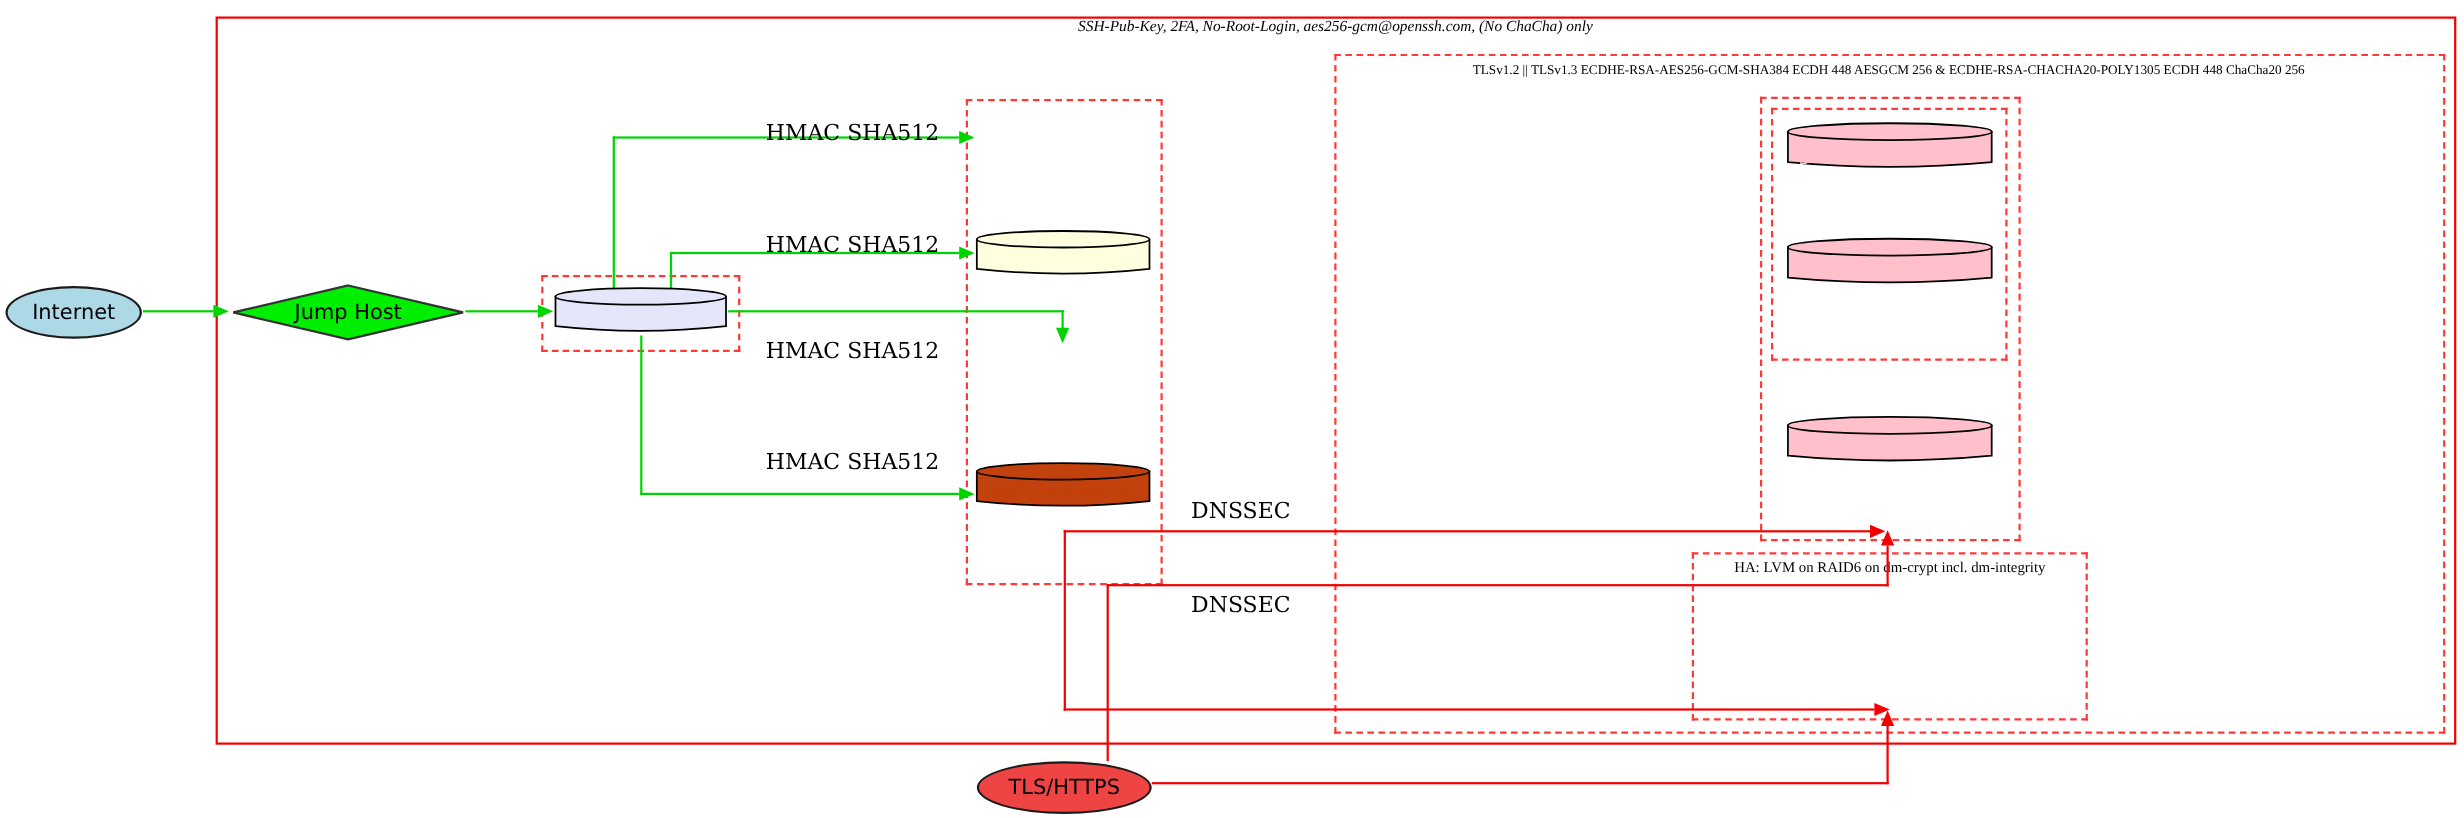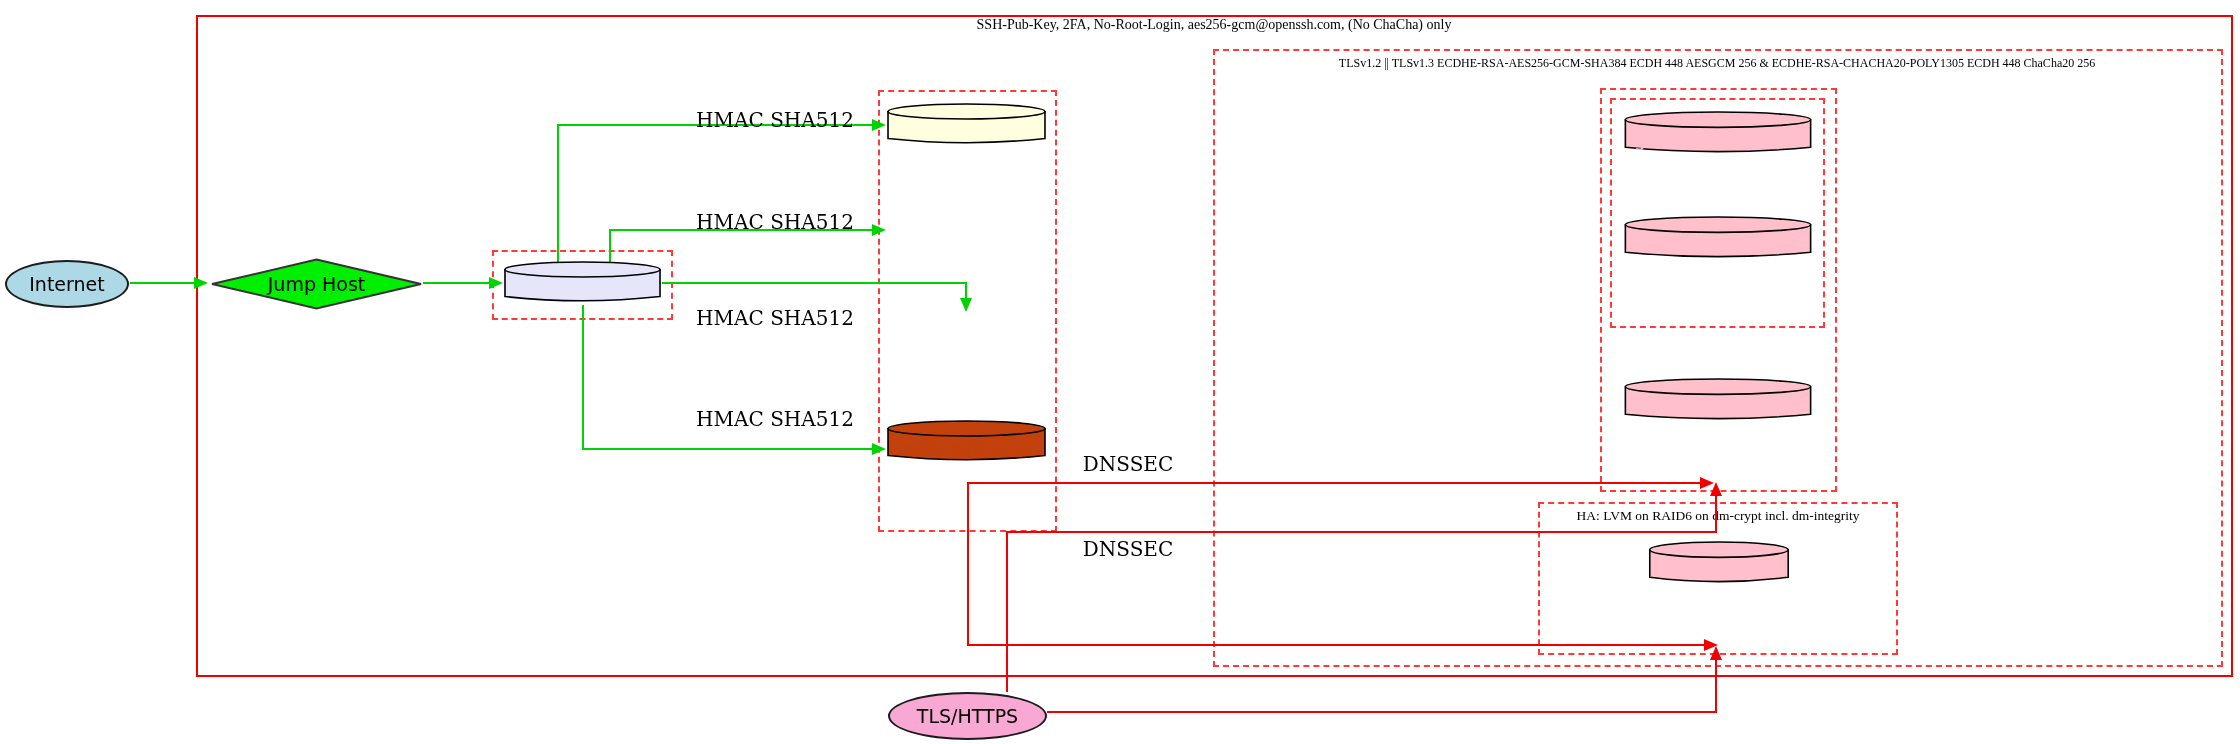--- a/index.html
+++ b/index.html
@@ -37,21 +37,21 @@
   .diamond svg{position:absolute;left:0;top:0;width:100%;height:100%;}
   .diamond .lbl{position:absolute;left:0;right:0;top:0;bottom:0;display:flex;align-items:center;
             justify-content:center;font-size:19px;text-align:center;}
 </style>
 </head>
 <body>
 
 <div id="canvas">
 
   <div class="box solid" style="left:196px;top:15px;width:2037px;height:662px;"></div>
-  <div class="clabel" style="left:1214px;top:17px;font-size:14px;">SSH-Pub-Key, 2FA, No-Root-Login, aes256-gcm@openssh.com, (No ChaCha) only</div>
+  <div class="clabel" style="left:1214px;top:17px;font-size:14px;font-style:italic;">SSH-Pub-Key, 2FA, No-Root-Login, aes256-gcm@openssh.com, (No ChaCha) only</div>
 
   <div class="box dashed" style="left:1213px;top:49px;width:1010px;height:618px;"></div>
   <div class="clabel" style="left:1717px;top:56px;font-size:12px;">TLSv1.2 || TLSv1.3 ECDHE-RSA-AES256-GCM-SHA384 ECDH 448 AESGCM 256 &amp; ECDHE-RSA-CHACHA20-POLY1305 ECDH 448 ChaCha20 256</div>
 
   <div class="box dashed" style="left:878px;top:90px;width:179px;height:442px;"></div>
 
   <div class="box dashed" style="left:492px;top:250px;width:181px;height:70px;"></div>
 
   <div class="box dashed" style="left:1600px;top:88px;width:237px;height:404px;"></div>
   <div class="box dashed" style="left:1610px;top:98px;width:215px;height:230px;"></div>
@@ -126,28 +126,28 @@
   </div>
 
   <div class="cyl" style="left:503px;top:260px;width:159px;height:46px;color:#e6e6fa;">
     <svg viewBox="0 0 160 46" preserveAspectRatio="none">
       <path d="M2,9 L2,36.5 Q80,45 158,36.5 L158,9" fill="currentColor" stroke="#000" stroke-width="1.6" vector-effect="non-scaling-stroke"></path>
       <ellipse cx="80" cy="9.5" rx="78" ry="7.5" fill="currentColor" stroke="#000" stroke-width="1.6" vector-effect="non-scaling-stroke"></ellipse>
     </svg>
     <div class="lbl">Hidden-Master</div>
   </div>
 
-  <div class="cyl" style="left:886px;top:102px;width:161px;height:46px;color:#ffffe0;">
+
+  <div class="cyl" style="left:886px;top:208px;width:161px;height:46px;color:#ffffe0;">
     <svg viewBox="0 0 160 46" preserveAspectRatio="none">
       <path d="M2,9 L2,36.5 Q80,45 158,36.5 L158,9" fill="currentColor" stroke="#000" stroke-width="1.6" vector-effect="non-scaling-stroke"></path>
       <ellipse cx="80" cy="9.5" rx="78" ry="7.5" fill="currentColor" stroke="#000" stroke-width="1.6" vector-effect="non-scaling-stroke"></ellipse>
     </svg>
-    <div class="lbl">ns03.eddns.de</div>
+    <div class="lbl">ns02.eddns.de</div>
   </div>
-
 
 
   <div class="cyl" style="left:886px;top:419px;width:161px;height:46px;color:#c2410c;">
     <svg viewBox="0 0 160 46" preserveAspectRatio="none">
       <path d="M2,9 L2,36.5 Q80,45 158,36.5 L158,9" fill="currentColor" stroke="#000" stroke-width="1.6" vector-effect="non-scaling-stroke"></path>
       <ellipse cx="80" cy="9.5" rx="78" ry="7.5" fill="currentColor" stroke="#000" stroke-width="1.6" vector-effect="non-scaling-stroke"></ellipse>
     </svg>
     <div class="lbl">ns00.eddns.eu</div>
   </div>
 
@@ -168,25 +168,18 @@
   </div>
 
   <div class="cyl" style="left:1623px;top:377px;width:190px;height:47px;color:#ffc0cb;">
     <svg viewBox="0 0 160 46" preserveAspectRatio="none">
       <path d="M2,9 L2,36.5 Q80,45 158,36.5 L158,9" fill="currentColor" stroke="#000" stroke-width="1.6" vector-effect="non-scaling-stroke"></path>
       <ellipse cx="80" cy="9.5" rx="78" ry="7.5" fill="currentColor" stroke="#000" stroke-width="1.6" vector-effect="non-scaling-stroke"></ellipse>
     </svg>
     <div class="lbl">lab.coresecret.dev</div>
   </div>
 
-  <div class="cyl" style="left:1648px;top:540px;width:142px;height:47px;color:#ffc0cb;">
-    <svg viewBox="0 0 160 46" preserveAspectRatio="none">
-      <path d="M2,9 L2,36.5 Q80,45 158,36.5 L158,9" fill="currentColor" stroke="#000" stroke-width="1.6" vector-effect="non-scaling-stroke"></path>
-      <ellipse cx="80" cy="9.5" rx="78" ry="7.5" fill="currentColor" stroke="#000" stroke-width="1.6" vector-effect="non-scaling-stroke"></ellipse>
-    </svg>
-    <div class="lbl">cloud.e2ee.li</div>
-  </div>
 
-  <div class="nellipse" style="left:888px;top:692px;width:159px;height:48px;background:#f9a8d4;align-items:center;">
+  <div class="nellipse" style="left:888px;top:692px;width:159px;height:48px;background:#ef4444;align-items:center;">
     <span>TLS/HTTPS</span>
   </div>
 
 </div>
 
 </body></html>

